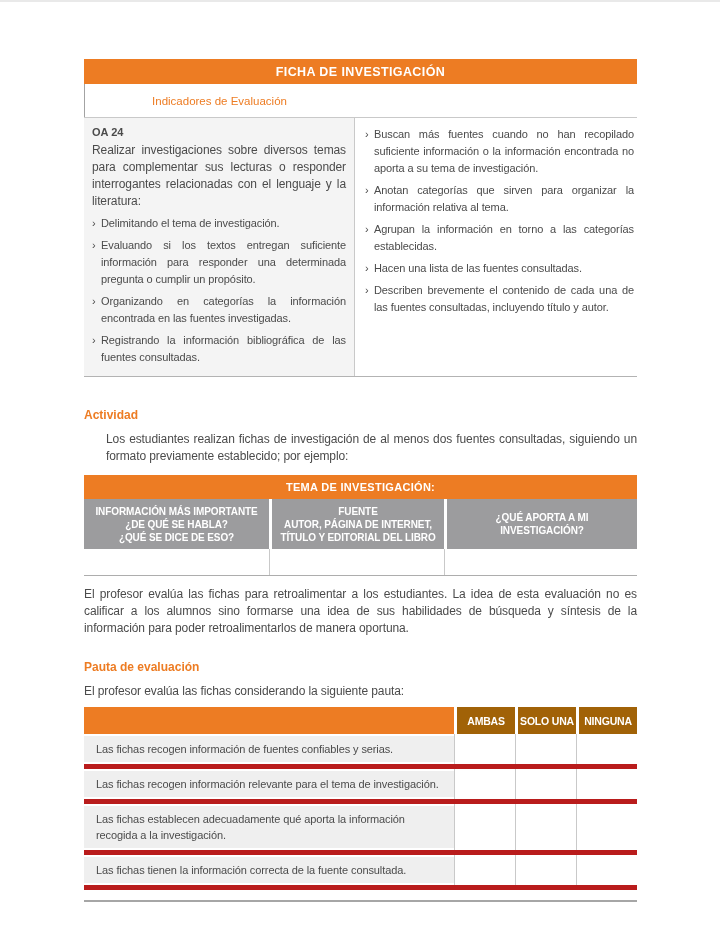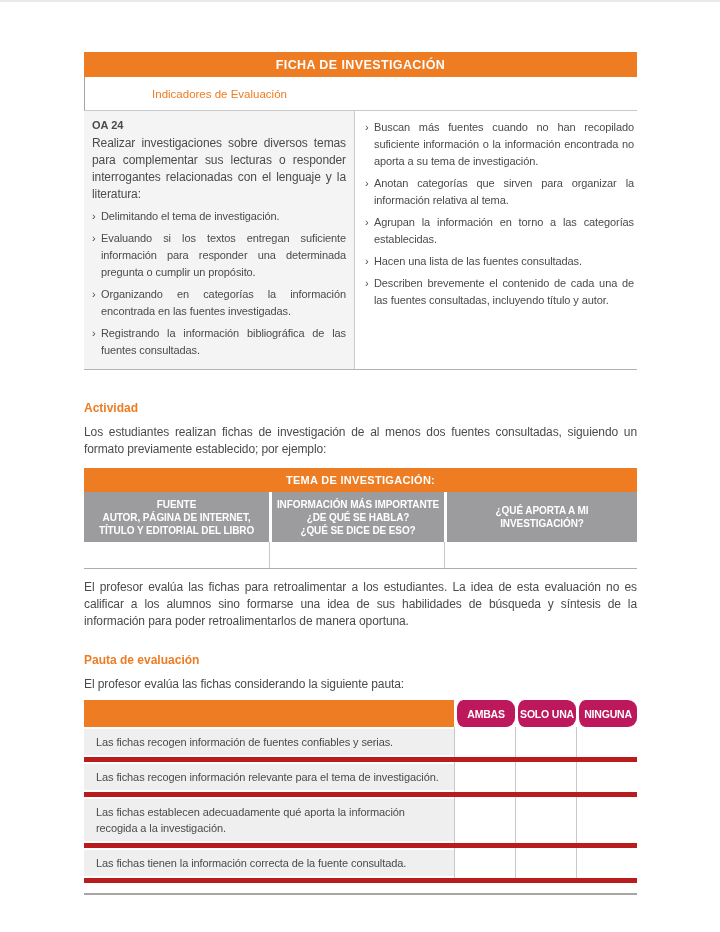--- a/index.html
+++ b/index.html
@@ -2,21 +2,21 @@
 <html lang="es"><head>
 <meta charset="utf-8">
 <style>
   html,body{margin:0;padding:0;}
   body{
     width:720px;height:932px;background:#ffffff;position:relative;overflow:hidden;
     font-family:"Liberation Sans","DejaVu Sans",sans-serif;
     color:#4b4b4b;-webkit-font-smoothing:antialiased;
   }
   .top-edge{position:absolute;top:0;left:0;width:720px;height:2px;background:#e9e9e9;}
-  .content{position:absolute;left:84px;top:52px;width:553px;}
+  .content{position:absolute;left:84px;top:59px;width:553px;}
 
   
   .banner{
     height:25px;background:#ED7C23;color:#ffffff;
     display:flex;align-items:center;justify-content:center;
     font-size:12.5px;font-weight:bold;letter-spacing:.4px;
   }
 
   
   .oa-head{
@@ -45,21 +45,21 @@
   }
   .bullet .btext{
     flex:1;font-size:11px;line-height:17px;letter-spacing:-0.1px;text-align:justify;
   }
 
   
   .section-heading{
     color:#ED7C23;font-weight:bold;font-size:12px;margin:0;
   }
   .mt-activity{margin-top:31px;}
-  .activity-intro{margin-top:9px;}
+  .activity-intro{margin-top:9px;margin-left:22px;}
 
   
   .research-table{margin-top:10px;}
   .rt-title{
     height:24px;background:#ED7C23;color:#fff;font-weight:bold;font-size:11px;
     display:flex;align-items:center;justify-content:center;letter-spacing:.3px;
   }
   .rt-cols{display:grid;grid-template-columns:185px 175px 1fr;}
   .rt-cols > div{
     background:#9c9c9e;color:#ffffff;min-height:50px;
@@ -74,23 +74,23 @@
 
   .after-table-note{margin-top:10px;}
   .mt-rubric{margin-top:23px;}
   .rubric-intro{margin-top:9px;}
 
   
   .rubric-table{margin-top:7px;}
   .rub-head{display:grid;grid-template-columns:1fr 61px 61px 61px;height:27px;}
   .rub-head .spacer{background:#ED7C23;}
   .rub-head .ans{
-    background:#be185d;color:#ffffff;font-size:10.5px;font-weight:bold;
+    background:#a16207;color:#ffffff;font-size:10.5px;font-weight:bold;
     display:flex;align-items:center;justify-content:center;
-    border-left:3px solid #ffffff;letter-spacing:-0.2px;border-radius:9px;
+    border-left:3px solid #ffffff;letter-spacing:-0.2px;
   }
   .rub-row{
     display:grid;grid-template-columns:1fr 61px 61px 61px;
     border-bottom:5px solid #b91c1c;
   }
   .rub-row .crit{
     background:#efefef;border-top:2px solid #ffffff;border-bottom:2px solid #ffffff;
     padding:5px 12px;font-size:11px;line-height:16px;letter-spacing:-0.1px;
   }
   .rub-row .cell{background:#ffffff;border-left:1px solid #c9c9c9;}
@@ -164,28 +164,28 @@
 
   <h2 class="section-heading mt-activity">Actividad</h2>
   <div class="para activity-intro">Los estudiantes realizan fichas de investigación de al menos dos fuentes consultadas, siguiendo un formato previamente establecido; por ejemplo:</div>
 
   <div class="research-table">
     <div class="rt-title">
       <span>TEMA DE INVESTIGACIÓN:</span>
     </div>
     <div class="rt-cols">
       <div>
+        <span>INFORMACIÓN MÁS IMPORTANTE</span>
+        <span>¿DE QUÉ SE HABLA?</span>
+        <span>¿QUÉ SE DICE DE ESO?</span>
+      </div>
+      <div>
         <span>FUENTE</span>
         <span>AUTOR, PÁGINA DE INTERNET,</span>
         <span>TÍTULO Y EDITORIAL DEL LIBRO</span>
-      </div>
-      <div>
-        <span>INFORMACIÓN MÁS IMPORTANTE</span>
-        <span>¿DE QUÉ SE HABLA?</span>
-        <span>¿QUÉ SE DICE DE ESO?</span>
       </div>
       <div>
         <span>¿QUÉ APORTA A MI</span>
         <span>INVESTIGACIÓN?</span>
       </div>
     </div>
     <div class="rt-body">
       <div></div>
       <div></div>
       <div></div>

